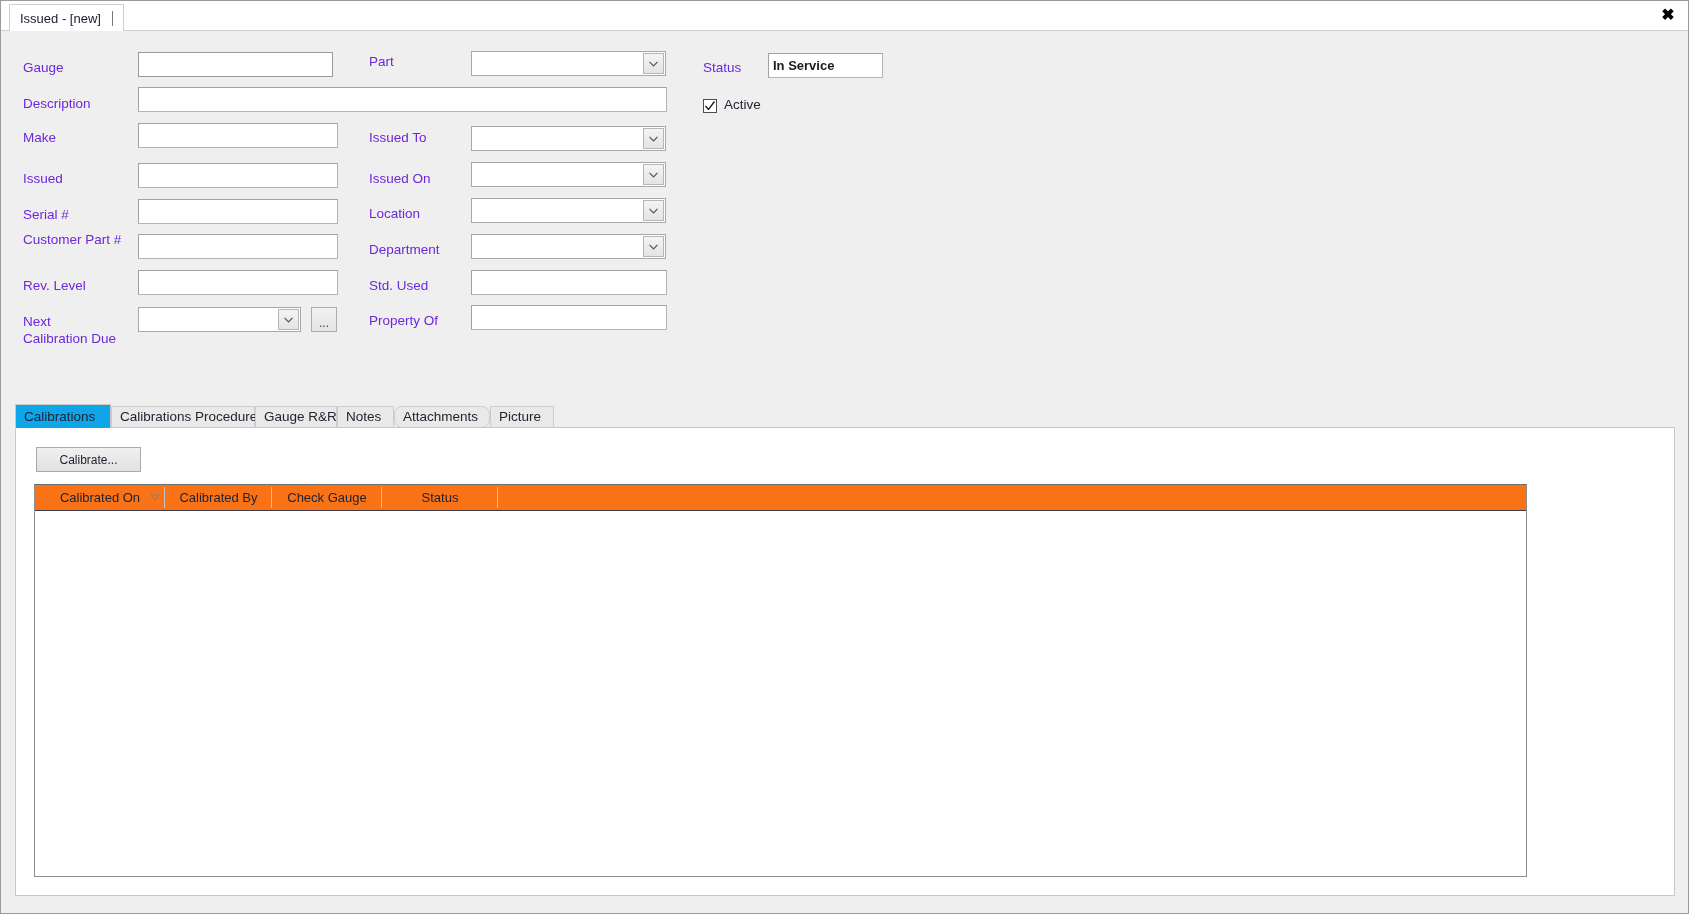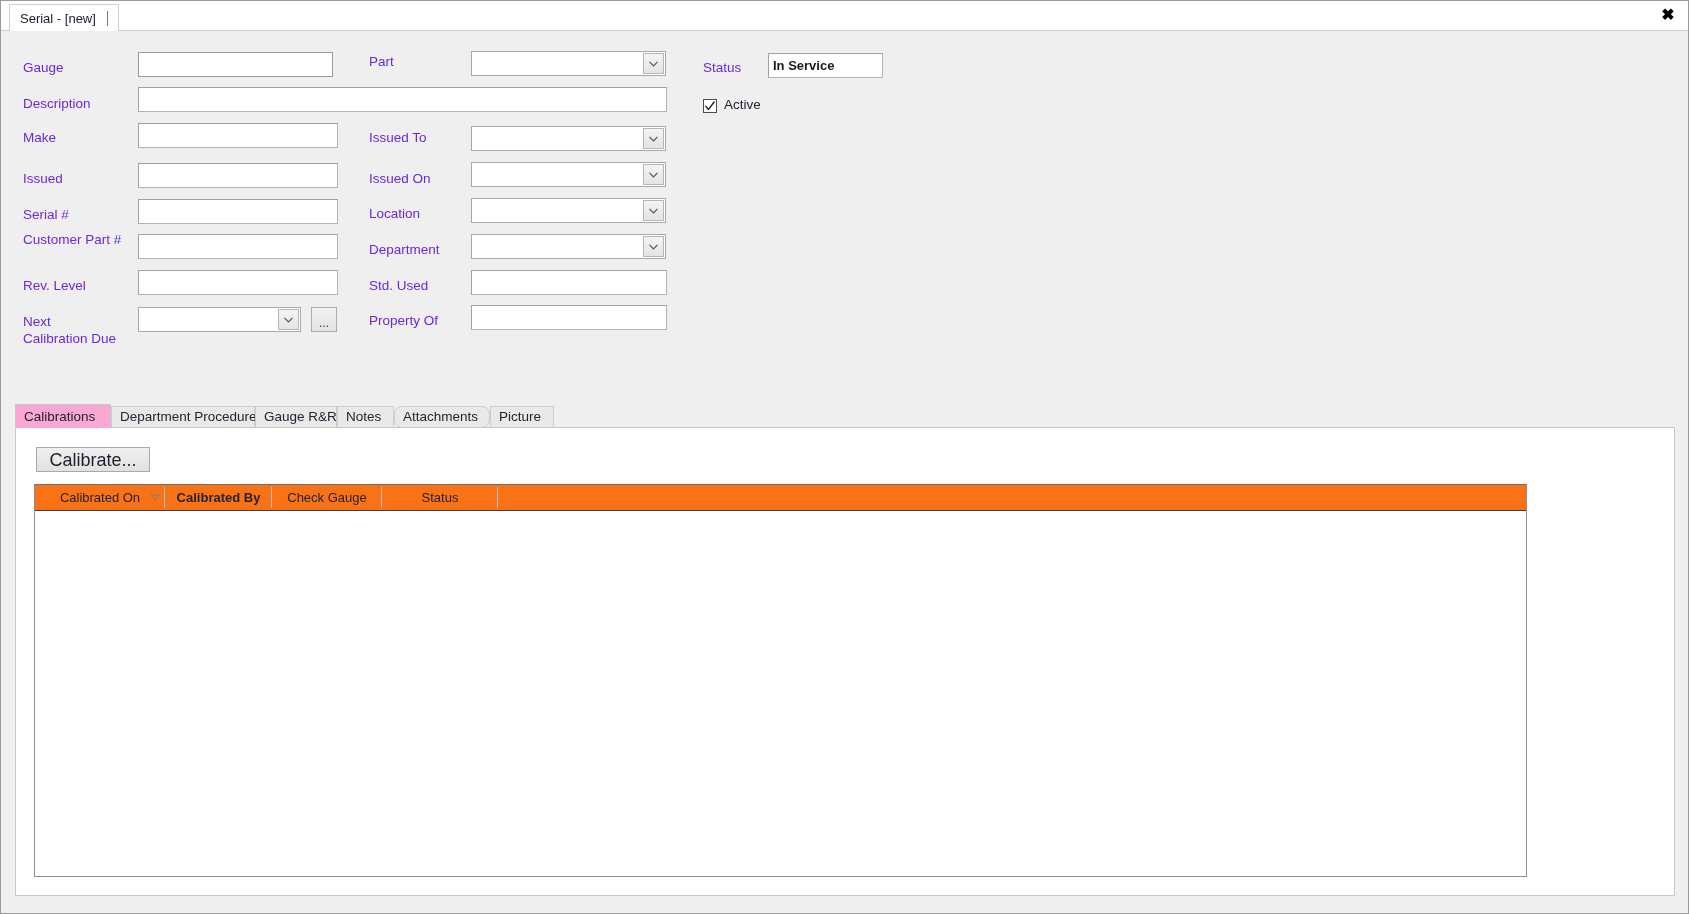--- a/index.html
+++ b/index.html
@@ -145,39 +145,39 @@
     border: 1px solid #cdcdcd;
     font-size: 13.5px;
     color: #232333;
     line-height: 20px;
     padding: 0 8px;
     white-space: nowrap;
     cursor: default;
   }
   .tabitem.active {
     top: 0; height: 25px;
-    background: #f9a8d4;
+    background: #0ea5e9;
     border: 1px solid #c8c8c8;
     border-bottom: 1px solid #ffffff;
     line-height: 23px;
     z-index: 5;
   }
   .tabpage {
     position: absolute; left: 14px; top: 426px;
     width: 1660px; height: 469px;
     background: #ffffff;
     border: 1px solid #c8c8c8;
   }
 
   .calibrate-btn {
     position: absolute; left: 20px; top: 19px;
-    width: 114px; height: 25px;
+    width: 105px; height: 25px;
     background: linear-gradient(#f0f0f0, #e1e1e1);
     border: 1px solid #a9a9a9;
-    font-size: 18px;
+    font-size: 12px;
     color: #1f1f2e;
     text-align: center;
     line-height: 24px;
     cursor: pointer;
     user-select: none;
   }
 
   
   .grid {
     position: absolute; left: 18px; top: 56px;
@@ -215,21 +215,21 @@
   .sorticon svg { display: block; margin-top: 9px; }
   .gridbody { position: absolute; left: 0; top: 26px; width: 100%; bottom: 0; background: #ffffff; }
 </style>
 </head>
 <body>
 
 <div id="app">
 
   <div class="titlebar">
     <div class="doc-tab">
-      <span>Serial - [new]</span>
+      <span>Issued - [new]</span>
       <span class="caretbar"></span>
     </div>
     <div class="close-x">✖</div>
   </div>
 
   <div class="formarea">
 
     <div class="lbl" style="left:22px; top:28px;">Gauge</div>
     <div class="lbl" style="left:22px; top:64px;">Description</div>
     <div class="lbl" style="left:22px; top:98px;">Make</div>
@@ -318,21 +318,21 @@
         <svg width="12" height="12" viewBox="0 0 12 12">
             <path d="M1.5 6 L4.5 9.5 L10.5 1.5" fill="none" stroke="#1a1a1a" stroke-width="1.3"></path>
           </svg>
       </span>
       <span class="cblabel">Active</span>
     </div>
   </div>
 
   <div class="tabstrip">
     <div class="tabitem active" style="left:0px;   width:96px;">Calibrations</div>
-    <div class="tabitem" style="left:96px;  width:144px;">Department Procedure</div>
+    <div class="tabitem" style="left:96px;  width:144px;">Calibrations Procedure</div>
     <div class="tabitem" style="left:240px; width:82px;">Gauge R&amp;R</div>
     <div class="tabitem" style="left:322px; width:57px;">Notes</div>
     <div class="tabitem" style="left:379px; width:96px;border-radius:8px;">Attachments</div>
     <div class="tabitem" style="left:475px; width:64px;">Picture</div>
   </div>
 
   <div class="tabpage">
 
     <div class="calibrate-btn">Calibrate...</div>
 
@@ -342,21 +342,21 @@
         <div class="gcol" style="left:0px; width:130px;">
           <span>Calibrated On</span>
           <span class="sorticon" style="left:115px; top:0;">
             <svg width="10" height="7" viewBox="0 0 10 7">
                 <path d="M1 1 L9 1 L5 6 Z" fill="none" stroke="#7c7c8c" stroke-width="1"></path>
               </svg>
           </span>
           <span class="sep"></span>
         </div>
 
-        <div class="gcol" style="left:130px; width:107px;font-weight:bold;">
+        <div class="gcol" style="left:130px; width:107px;">
           <span>Calibrated By</span>
           <span class="sep"></span>
         </div>
 
         <div class="gcol" style="left:237px; width:110px;">
           <span>Check Gauge</span>
           <span class="sep"></span>
         </div>
 
         <div class="gcol" style="left:347px; width:116px;">

